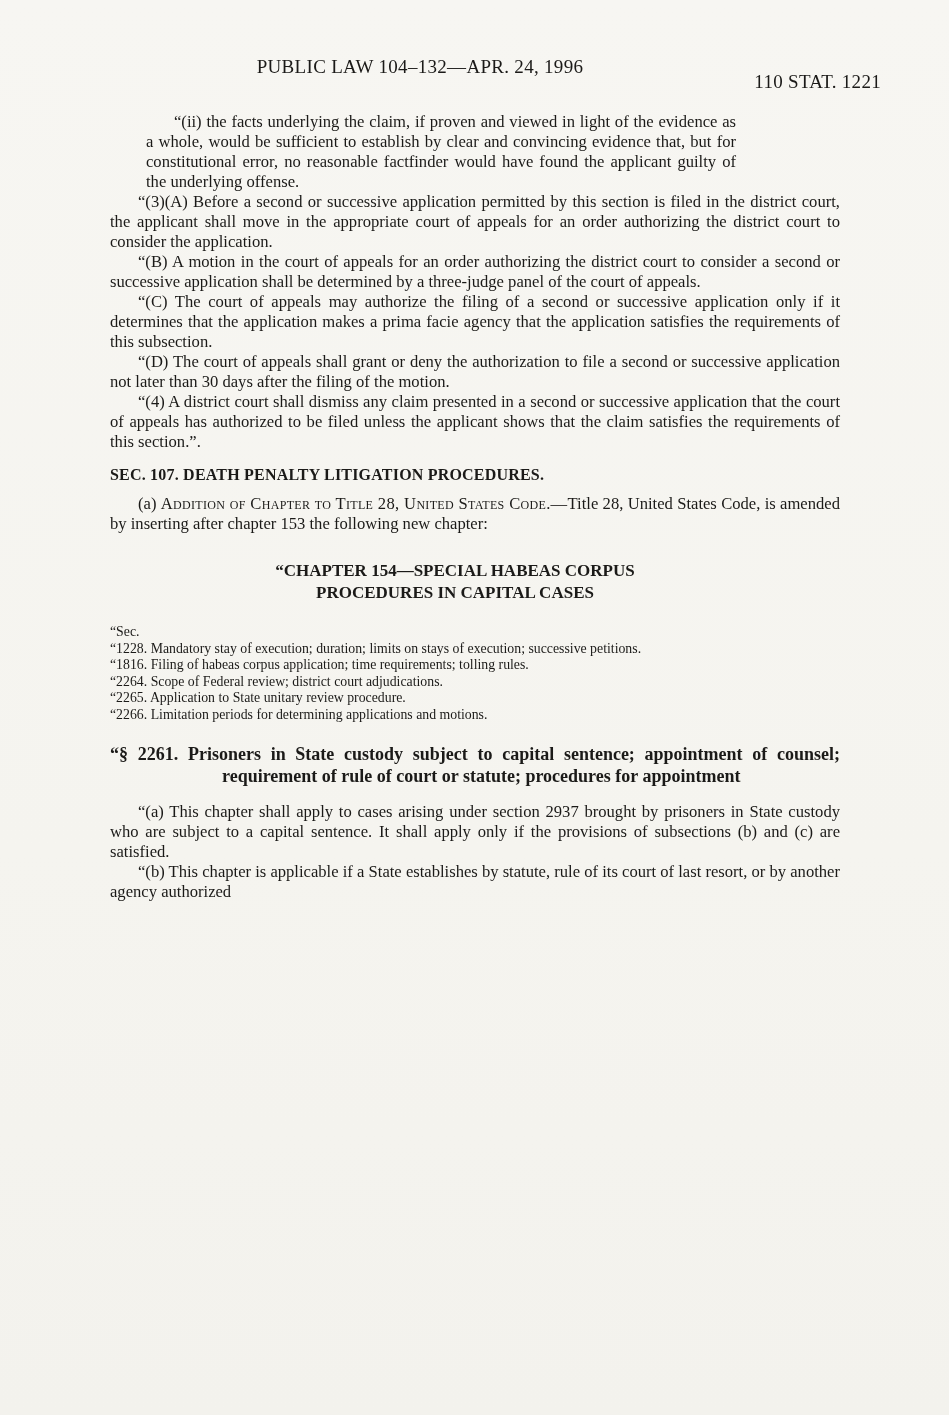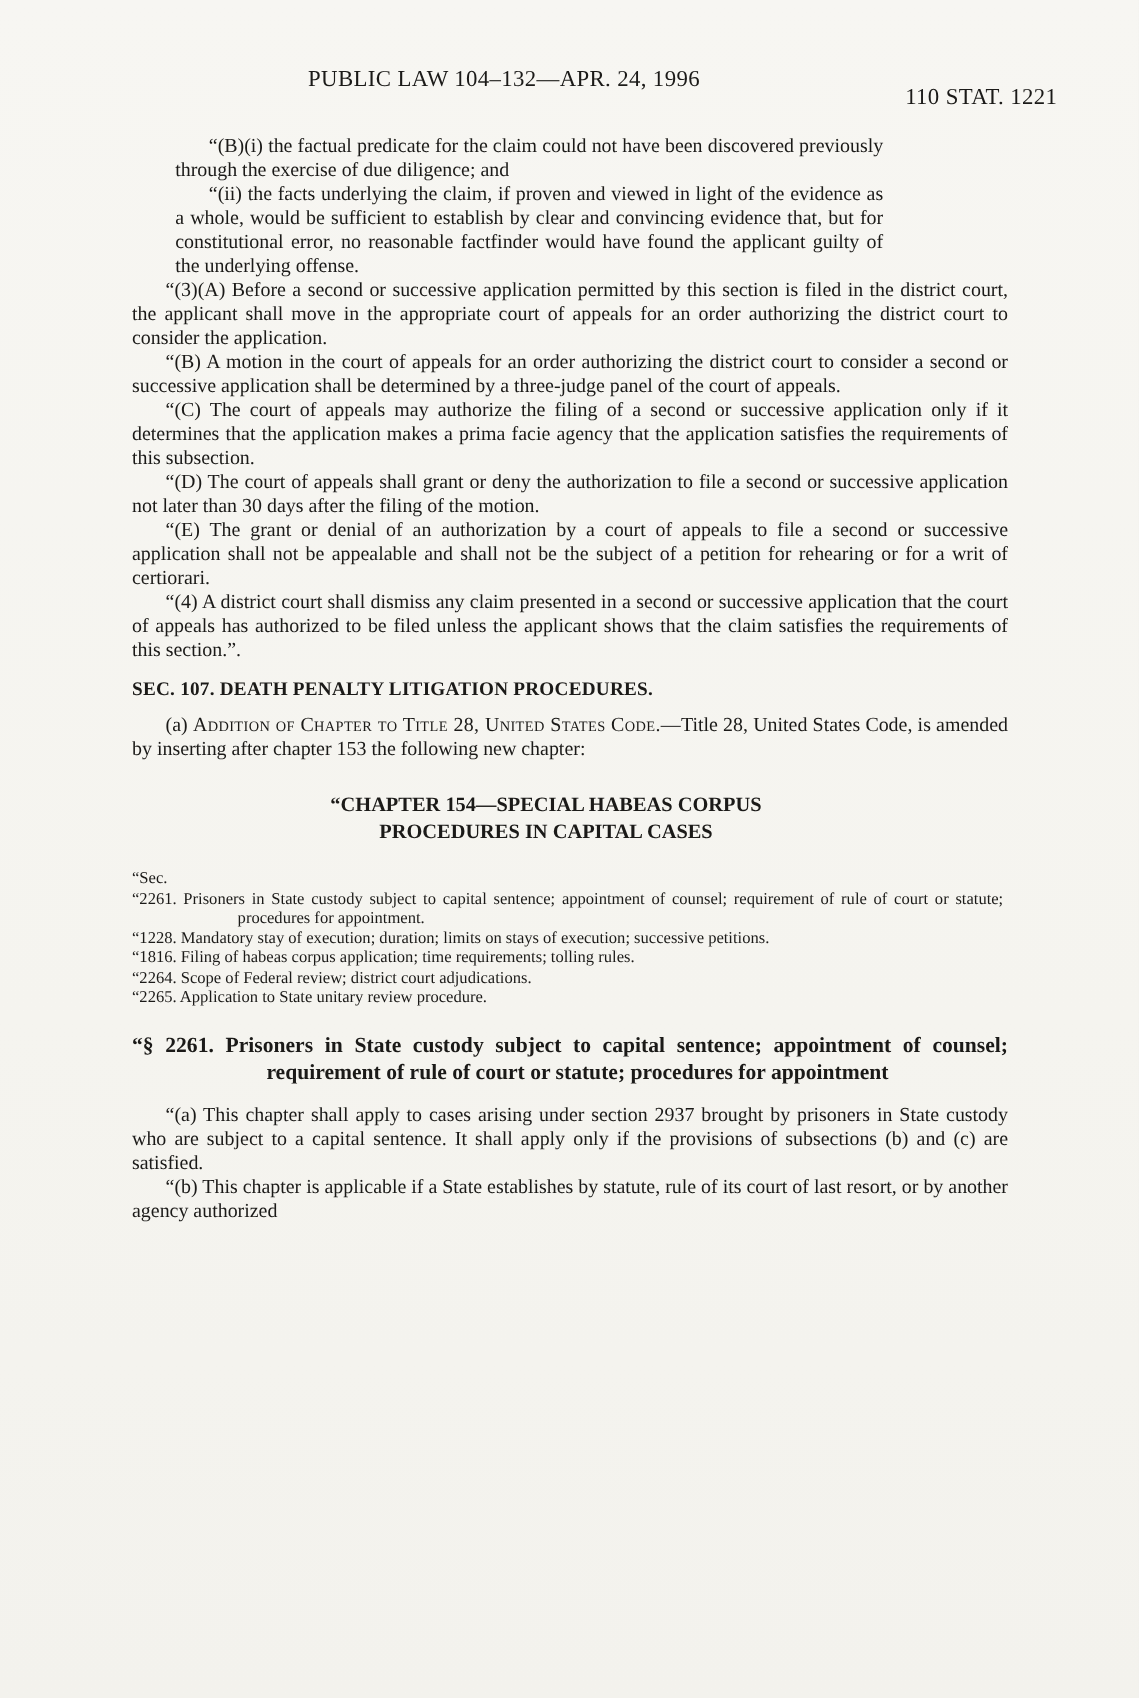--- a/index.html
+++ b/index.html
@@ -99,46 +99,44 @@
 
   <div class="text-column">
 
     <header class="page-header">
       <span class="law-title">PUBLIC LAW 104–132—APR. 24, 1996</span>
       <span class="stat-ref">110 STAT. 1221</span>
     </header>
 
     <div class="body-text">
 
-      <p class="para deep">“(B)(i) the factual predicate for the claim could not have been discovered previously through the exercise of due diligence; and</p>
       <p class="para deep">“(ii) the facts underlying the claim, if proven and viewed in light of the evidence as a whole, would be sufficient to establish by clear and convincing evidence that, but for constitutional error, no reasonable factfinder would have found the applicant guilty of the underlying offense.</p>
 
       <p class="para">“(3)(A) Before a second or successive application permitted by this section is filed in the district court, the applicant shall move in the appropriate court of appeals for an order authorizing the district court to consider the application.</p>
       <p class="para">“(B) A motion in the court of appeals for an order authorizing the district court to consider a second or successive application shall be determined by a three-judge panel of the court of appeals.</p>
       <p class="para">“(C) The court of appeals may authorize the filing of a second or successive application only if it determines that the application makes a prima facie agency that the application satisfies the requirements of this subsection.</p>
       <p class="para">“(D) The court of appeals shall grant or deny the authorization to file a second or successive application not later than 30 days after the filing of the motion.</p>
-      <p class="para">“(E) The grant or denial of an authorization by a court of appeals to file a second or successive application shall not be appealable and shall not be the subject of a petition for rehearing or for a writ of certiorari.</p>
       <p class="para">“(4) A district court shall dismiss any claim presented in a second or successive application that the court of appeals has authorized to be filed unless the applicant shows that the claim satisfies the requirements of this section.”.</p>
 
       <h2 class="sec-heading">SEC. 107. DEATH PENALTY LITIGATION PROCEDURES.</h2>
 
       <p class="para"><span>(a) </span><span class="smallcaps">Addition of Chapter to Title 28, United States Code.—</span><span>Title 28, United States Code, is amended by inserting after chapter 153 the following new chapter:</span></p>
 
       <div class="chapter-heading">
         <div>“CHAPTER 154—SPECIAL HABEAS CORPUS</div>
         <div>PROCEDURES IN CAPITAL CASES</div>
       </div>
 
       <div class="toc">
         <div class="toc-label">“Sec.</div>
-        <div class="toc-item"><span>“2261.</span> <span>Prisoners in State custody subject to capital sentence; appointment of counsel; requirement of rule of court or statute; procedures for appointment.</span></div>
         <div class="toc-item"><span>“1228.</span> <span>Mandatory stay of execution; duration; limits on stays of execution; successive petitions.</span></div>
         <div class="toc-item"><span>“1816.</span> <span>Filing of habeas corpus application; time requirements; tolling rules.</span></div>
         <div class="toc-item"><span>“2264.</span> <span>Scope of Federal review; district court adjudications.</span></div>
         <div class="toc-item"><span>“2265.</span> <span>Application to State unitary review procedure.</span></div>
+        <div class="toc-item"><span>“2266.</span> <span>Limitation periods for determining applications and motions.</span></div>
       </div>
 
       <h2 class="sec2261-heading"><span>“§ 2261.</span> <span>Prisoners in State custody subject to capital sentence; appointment of counsel; requirement of rule of court or statute; procedures for appointment</span></h2>
 
       <p class="para">“(a) This chapter shall apply to cases arising under section 2937 brought by prisoners in State custody who are subject to a capital sentence. It shall apply only if the provisions of subsections (b) and (c) are satisfied.</p>
       <p class="para">“(b) This chapter is applicable if a State establishes by statute, rule of its court of last resort, or by another agency authorized</p>
 
     </div>
   </div>
 </div>

